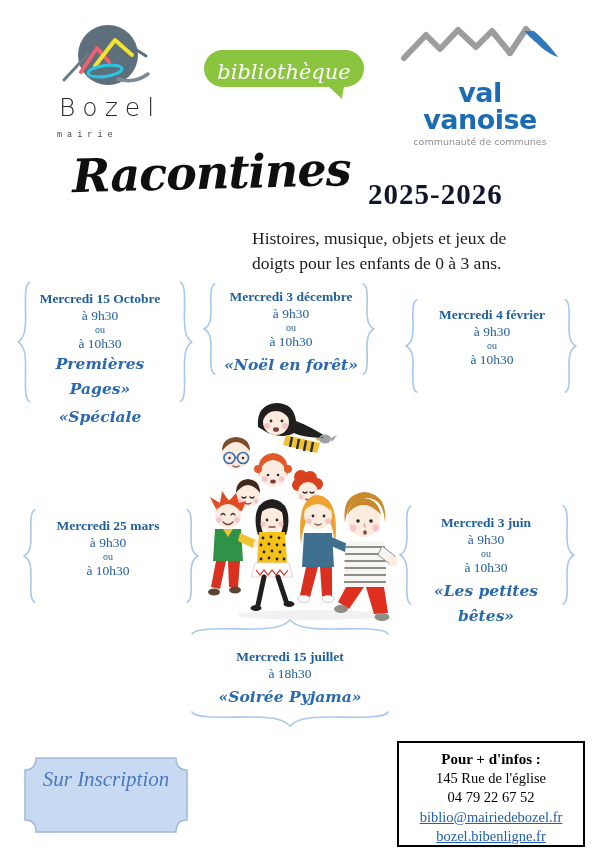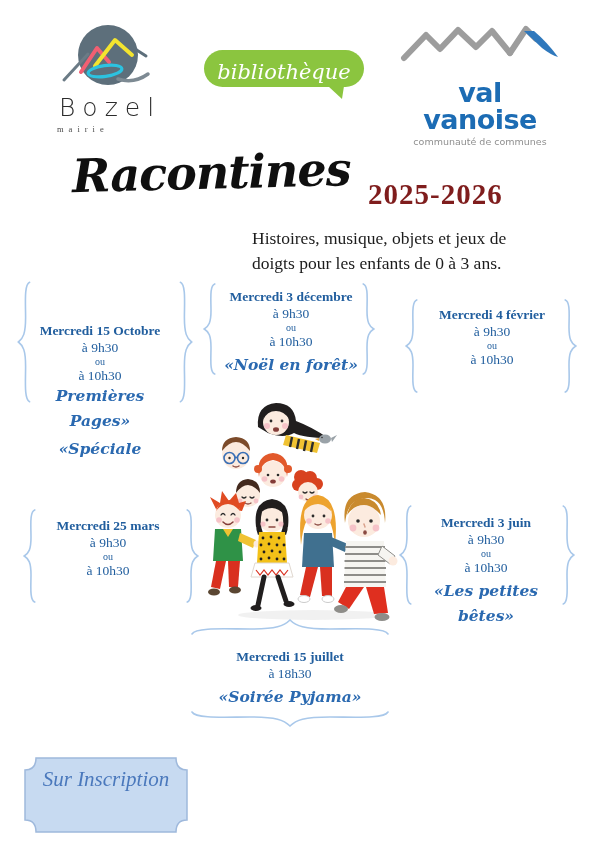--- a/index.html
+++ b/index.html
@@ -3,38 +3,38 @@
 <meta charset="utf-8">
 <style>
   html,body{margin:0;padding:0;background:#fff;}
   .poster{position:relative;width:600px;height:848px;background:#ffffff;
           font-family:"Liberation Serif",serif;overflow:hidden;}
 
   
   .bozel{position:absolute;left:52px;top:14px;width:112px;text-align:left;}
   .bozel-name{font-family:"DejaVu Sans",sans-serif;font-weight:300;font-size:25px;
               letter-spacing:7px;color:#2b2b2b;margin-top:1px;margin-left:7px;}
-  .bozel-sub{font-family:Liberation Serif, serif;font-size:8.5px;letter-spacing:5px;
-             color:#4a4a4a;margin-top:2px;margin-left:5px;}
+  .bozel-sub{font-family:Liberation Mono, monospace;font-size:8.5px;letter-spacing:5px;
+             color:#4a4a4a;margin-top:8px;margin-left:5px;}
   .bubble{position:absolute;left:204px;top:50px;width:160px;height:37px;background:#8bc53f;
           border-radius:23px;text-align:center;}
   .bubble-label{font-family:"DejaVu Serif",serif;font-style:italic;font-size:21px;
                 color:#ffffff;line-height:45px;}
   .bubble-tail{position:absolute;right:20px;bottom:-12px;width:17px;height:13px;}
   .valvanoise{position:absolute;left:398px;top:22px;width:164px;text-align:center;}
   .vv-name{font-family:"DejaVu Sans",sans-serif;font-weight:bold;font-size:27px;
            color:#1c6cb4;letter-spacing:-0.5px;line-height:1;margin-top:13px;}
   .vv-sub{font-family:"DejaVu Sans",sans-serif;font-size:9.5px;color:#8f8f8f;margin-top:3px;}
 
   
   .script-title{position:absolute;left:72px;top:146px;width:250px;
                 font-family:"DejaVu Serif",serif;font-style:italic;font-weight:bold;
                 font-size:46px;color:#0f0f0f;transform:rotate(-1.5deg);letter-spacing:-1px;}
   .season{position:absolute;left:368px;top:178px;font-weight:bold;font-size:29px;
-          color:#7f1d1d;letter-spacing:1px;}
+          color:#0f172a;letter-spacing:1px;}
   .intro{position:absolute;left:252px;top:226px;width:296px;font-size:17.5px;
          color:#1c1c1c;text-align:left;line-height:1.45;}
 
   
   .eb{position:absolute;text-align:center;}
   .eb-date{font-weight:bold;font-size:13.5px;color:#215e9e;line-height:1.3;}
   .eb-time{font-size:13.5px;color:#215e9e;line-height:1.2;}
   .eb-ou{font-size:10px;color:#215e9e;line-height:1.2;}
   .eb-title{font-family:"DejaVu Serif",serif;font-style:italic;font-weight:bold;
             font-size:15.5px;color:#2a69b0;line-height:1.6;margin-top:3px;}
@@ -158,21 +158,21 @@
     <svg viewBox="0 0 20 100" preserveAspectRatio="none">
         <path d="M17,1 C10,3 12,18 12,30 C12,43 9,47 3,50 C9,53 12,57 12,70 C12,82 10,97 17,99" fill="none" stroke="#a9c8ea" stroke-width="1.6" vector-effect="non-scaling-stroke" stroke-linecap="round"></path>
       </svg>
     </div>
   <div class="brace rot270" style="left:280px;top:619px;width:20px;height:200px;">
     <svg viewBox="0 0 20 100" preserveAspectRatio="none">
         <path d="M17,1 C10,3 12,18 12,30 C12,43 9,47 3,50 C9,53 12,57 12,70 C12,82 10,97 17,99" fill="none" stroke="#a9c8ea" stroke-width="1.6" vector-effect="non-scaling-stroke" stroke-linecap="round"></path>
       </svg>
     </div>
 
-  <div class="eb" style="left:30px;top:290px;width:140px;margin-top:32px;">
+  <div class="eb" style="left:30px;top:290px;width:140px;">
     <div class="eb-date">Mercredi 15 Octobre</div>
     <div class="eb-time">à 9h30</div>
     <div class="eb-ou">ou</div>
     <div class="eb-time">à 10h30</div>
     <div class="eb-title" style="margin-top:0;">Premières Pages»</div>
     <div class="eb-title">«Spéciale</div>
   </div>
 
   <div class="eb" style="left:218px;top:288px;width:146px;">
     <div class="eb-date">Mercredi 3 décembre</div>
@@ -368,14 +368,21 @@
     </g>
   </svg>
 
   <svg class="plaque" viewBox="0 0 164 76">
     <path d="M12,1 L152,1 Q152,13 163,13 L163,63 Q152,63 152,75 L12,75 Q12,63 1,63 L1,13 Q12,13 12,1 Z" fill="#c7daf1" stroke="#9fb9dc" stroke-width="1.5"></path>
   </svg>
   <div class="plaque-text">
     <div>Sur Inscription</div>
   </div>
 
+  <div class="info-box">
+    <div class="info-head">Pour + d'infos :</div>
+    <div class="info-line">145 Rue de l'église</div>
+    <div class="info-line">04 79 22 67 52</div>
+    <div class="info-link">biblio@mairiedebozel.fr</div>
+    <div class="info-link">bozel.bibenligne.fr</div>
+  </div>
 
 </div>
 
 </body></html>

